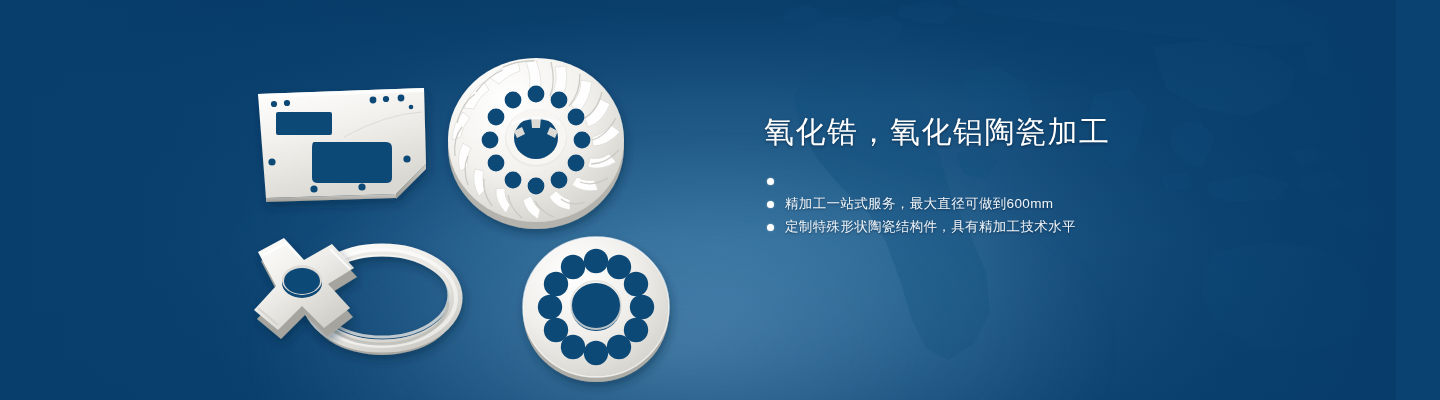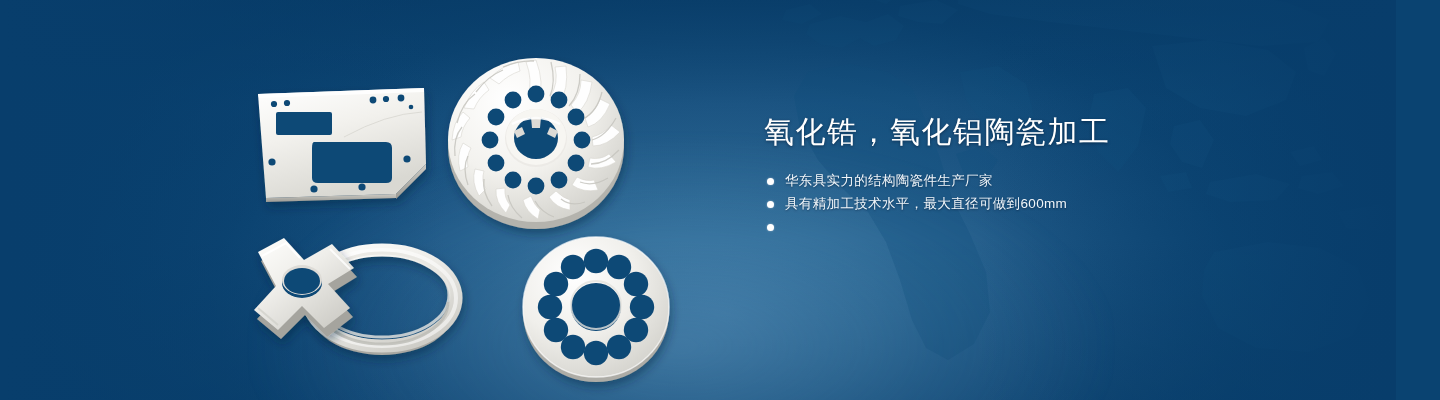--- a/index.html
+++ b/index.html
@@ -299,25 +299,25 @@
         </g>
       </g>
     </svg>
   </div>
 
   <div class="text-block">
     <div class="headline">氧化锆，氧化铝陶瓷加工</div>
     <div class="bullets">
       <div class="bullet-row">
         <span class="bullet-dot"></span>
-        <span class="bullet-text">华东具实力的结构陶瓷件生产厂家</span>
       </div>
       <div class="bullet-row">
         <span class="bullet-dot"></span>
-        <span class="bullet-text">具有精加工技术水平，最大直径可做到600mm</span>
+        <span class="bullet-text">精加工一站式服务，最大直径可做到600mm</span>
       </div>
       <div class="bullet-row">
         <span class="bullet-dot"></span>
+        <span class="bullet-text">定制特殊形状陶瓷结构件，具有精加工技术水平</span>
       </div>
     </div>
   </div>
 
 </div>
 
 </body></html>

